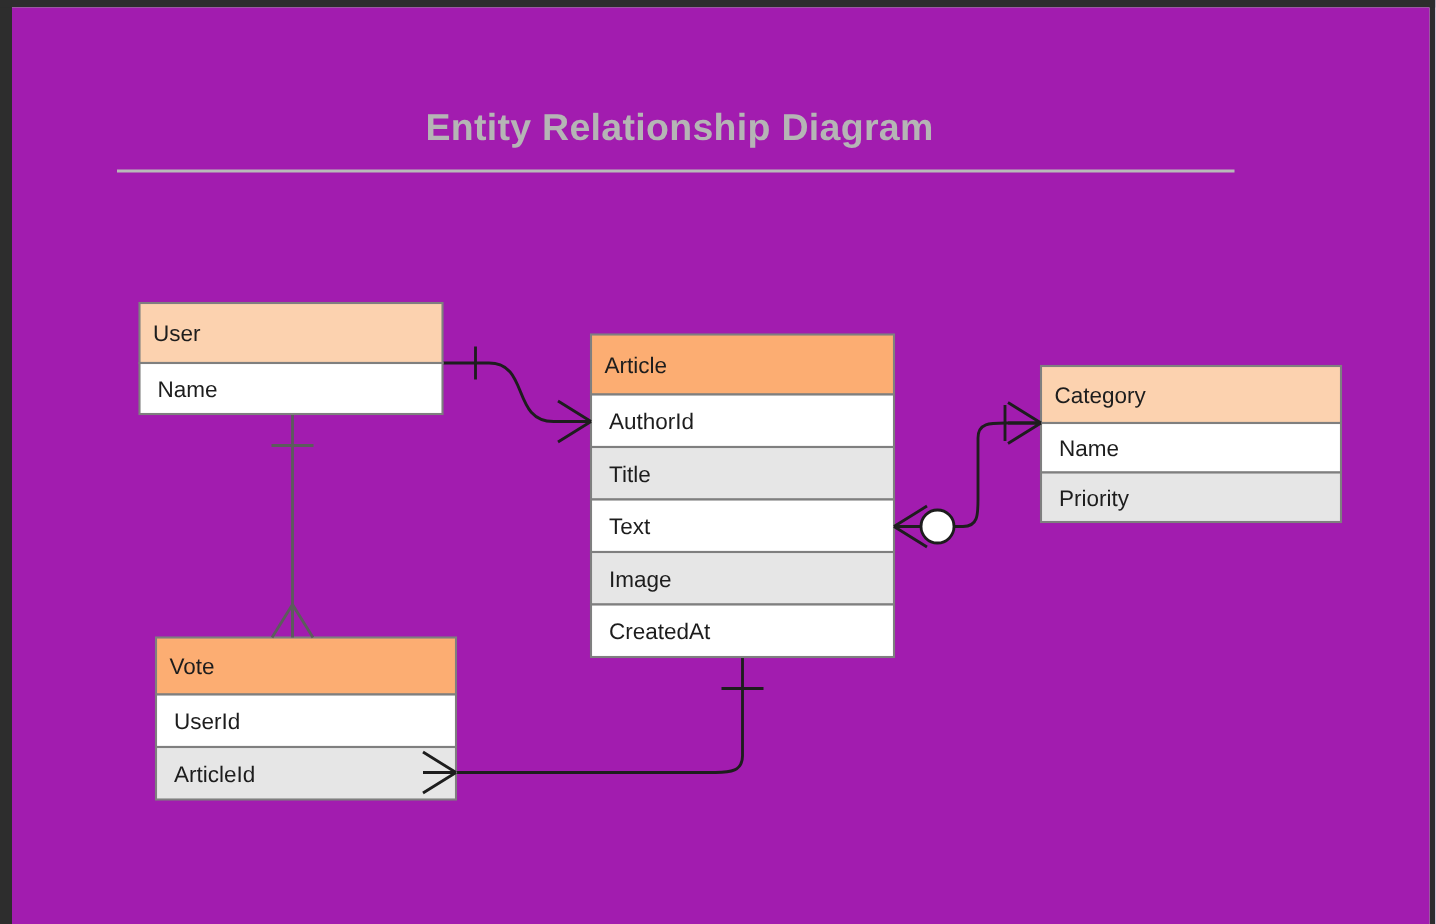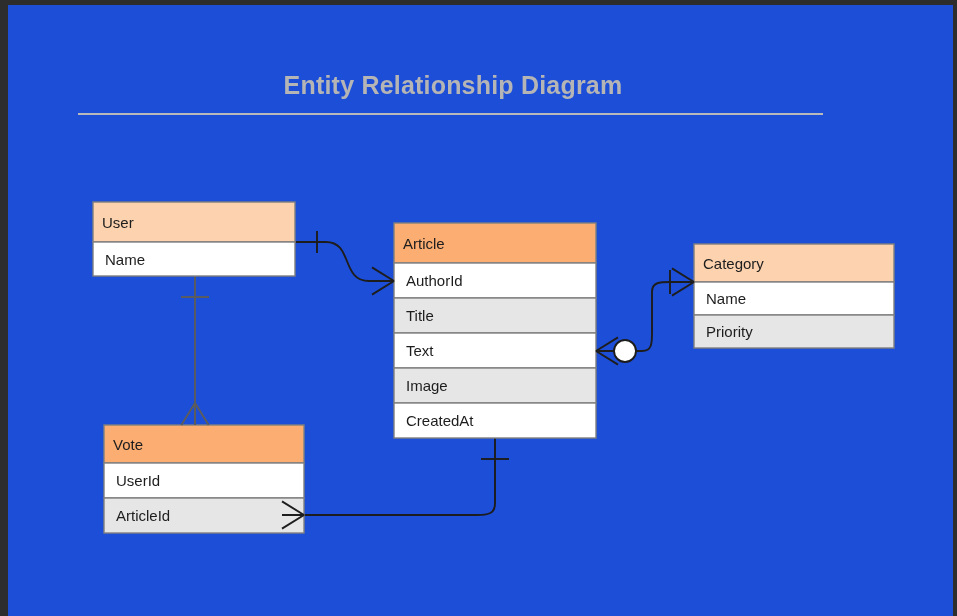--- a/index.html
+++ b/index.html
@@ -31,21 +31,21 @@
   #frame-right {
     position: absolute;
     right: 0; top: 0;
     width: 4px; height: 616px;
     background: #2d2d2d;
   }
   #canvas {
     position: absolute;
     left: 8px; top: 5px;
     width: 945px; height: 611px;
-    background: #1d4ed8;
+    background: #a21caf;
   }
   #page-title {
     position: absolute;
     left: 0; top: 66px;
     width: 890px;
     text-align: center;
     font-size: 25px;
     font-weight: bold;
     color: #b5b5b5;
     letter-spacing: 0.2px;

